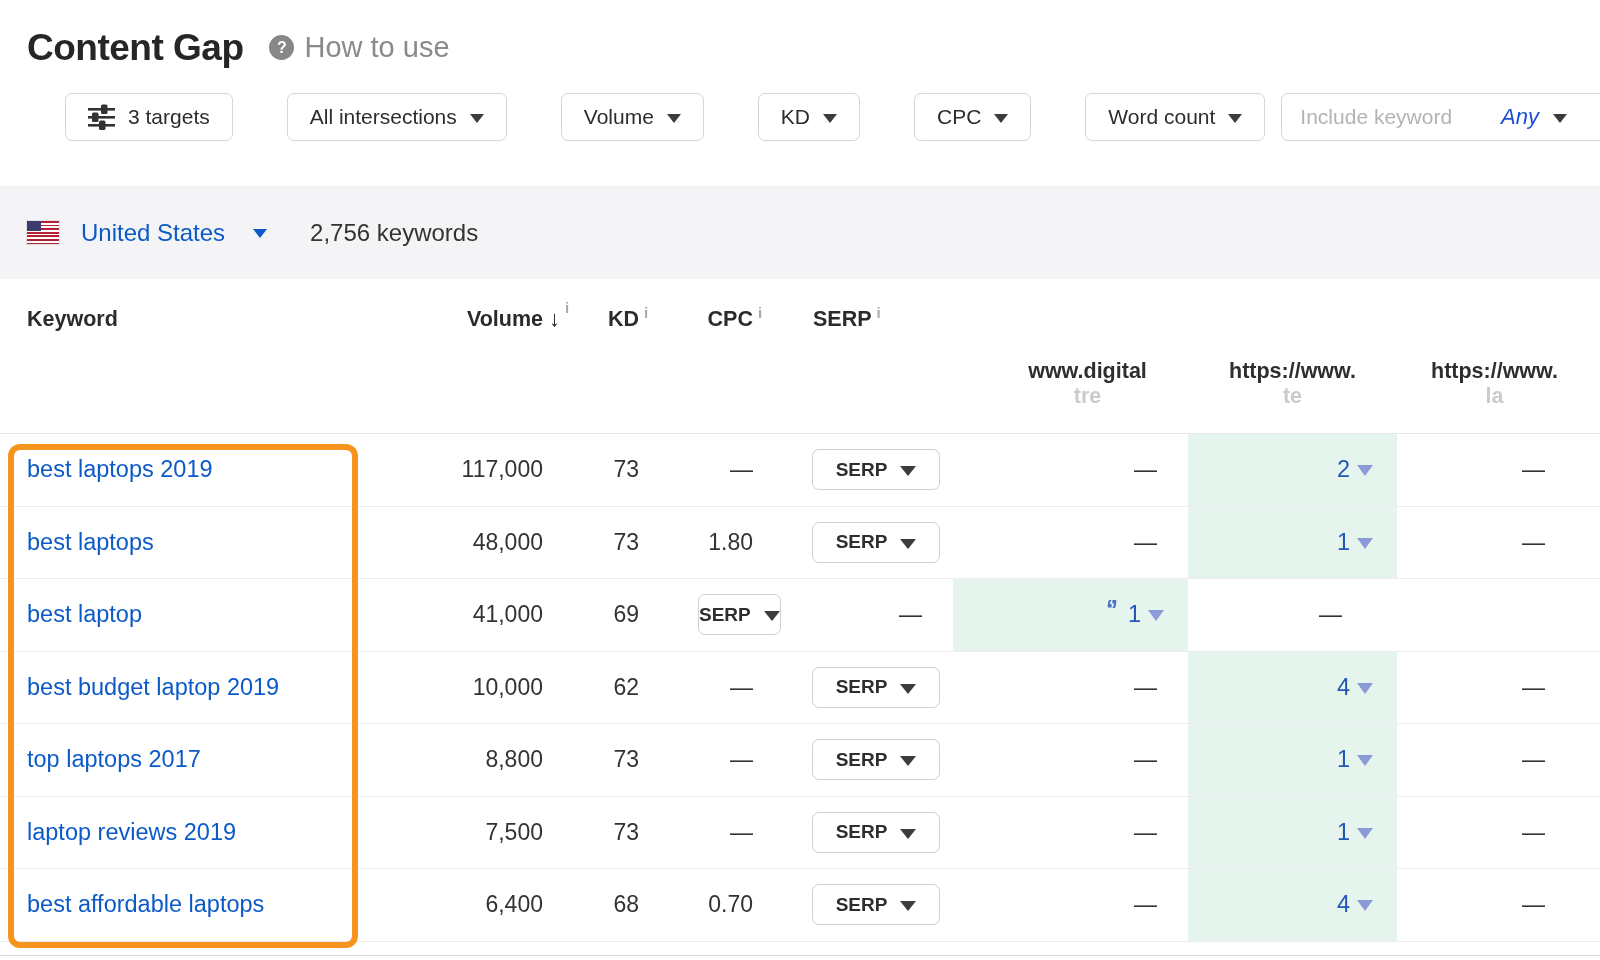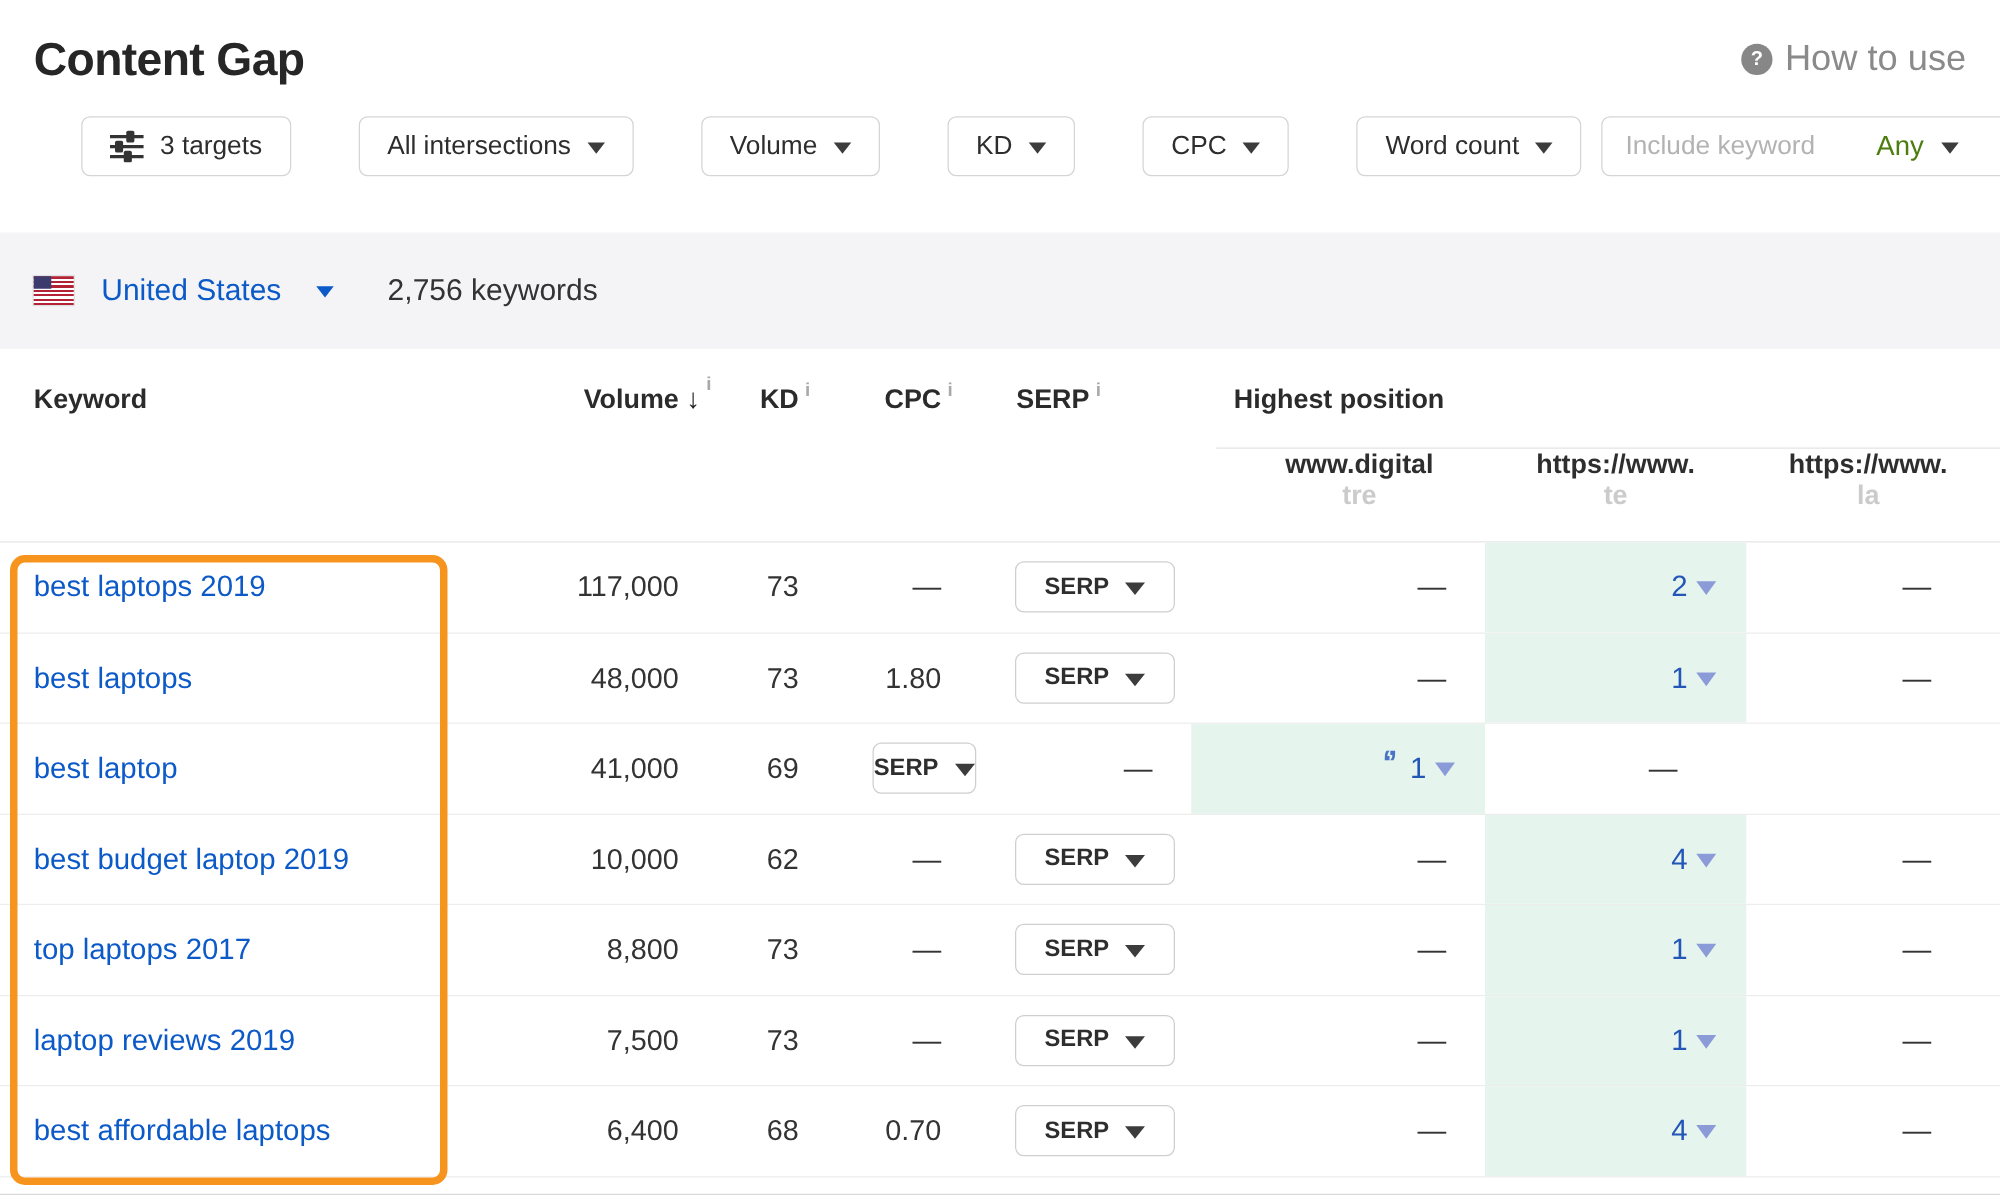--- a/index.html
+++ b/index.html
@@ -1,21 +1,21 @@
 <!DOCTYPE html>
 <html><head>
 <meta charset="utf-8">
 <style>
   * { margin:0; padding:0; box-sizing:border-box; }
   html,body { width:1600px; height:960px; overflow:hidden; background:#fff;
     font-family:"Liberation Sans","DejaVu Sans",sans-serif; color:#2e2e2e; }
   .app { position:relative; width:1600px; height:960px; }
 
   
-  .page-header { height:75px; padding:20px 27px 0 27px; display:flex; align-items:center; gap:26px;justify-content:space-between; }
+  .page-header { height:75px; padding:20px 27px 0 27px; display:flex; align-items:center; gap:26px; }
   .page-title { font-size:37px; font-weight:700; color:#262626; letter-spacing:-0.5px; }
   .help { display:flex; align-items:center; gap:10px; cursor:pointer; }
   .help-icon { width:25px; height:25px; border-radius:50%; background:#878787; color:#fff;
     font-size:16px; font-weight:700; display:flex; align-items:center; justify-content:center; }
   .help-label { font-size:29px; color:#8a8a8a; }
 
   
   .filter-bar { margin:18px 0 0 27px; height:48px; display:flex; gap:16px; align-items:stretch; }
   .btn { display:flex; align-items:center; gap:13px; padding:0 22px; background:#fff;
     border:1.5px solid #d5d5d5; border-radius:7px; font-size:21px; color:#2d2d2d;
@@ -24,21 +24,21 @@
     border-top:9px solid #3c3c3c; margin-top:2px; }
   .caret.blue { border-top-color:#0c5ac8; }
   .caret.pos { border-left-width:8px; border-right-width:8px; border-top:11px solid #8b9bd8; }
   .kw-input { position:relative; flex:1; margin-right:-34px; border:1.5px solid #d5d5d5;
     border-radius:7px; background:#fff; display:flex; align-items:center; }
   .kw-input input { border:none; outline:none; flex:1; height:100%; padding:0 18px;
     font-size:21px; font-family:inherit; color:#333; background:transparent; }
   .kw-input input::placeholder { color:#b3b3b3; }
   .any { position:absolute; right:66px; top:0; bottom:0; display:flex; align-items:center;
     gap:14px; cursor:pointer; }
-  .any span { font-size:22px; color:#4d7c0f; }
+  .any span { font-size:22px; color:#1d4ed8;font-style:italic; }
 
   
   .country-bar { margin-top:45px; height:93px; background:#f4f4f6; display:flex;
     align-items:center; padding-left:27px; }
   .flag { position:relative; width:32px; height:23px; flex:0 0 auto;
     background:repeating-linear-gradient(180deg,#b22234 0 1.8px,#ffffff 1.8px 3.6px);
     box-shadow:0 0 0 1px rgba(0,0,0,.08); }
   .flag::before { content:""; position:absolute; left:0; top:0; width:14px; height:10px; background:#3c3b6e; }
   .country { display:flex; align-items:center; gap:28px; margin-left:22px; cursor:pointer; }
   .country span { font-size:24px; color:#0c5ac8; }
@@ -172,23 +172,20 @@
         <span class="overhang">
             <span class="info">i</span>
           </span>
       </div>
       <div class="h-serp">
         <span>SERP</span>
         <span class="overhang">
             <span class="info">i</span>
           </span>
       </div>
-      <div class="hp-group">
-        <span>Highest position</span>
-      </div>
     </div>
 
     <div class="grid hrow2">
       <div class="t1">
         <span>www.digital</span>
           <span class="faded">tre</span>
       </div>
       <div class="t2">
         <span>https://www.</span>
           <span class="faded">te</span>

